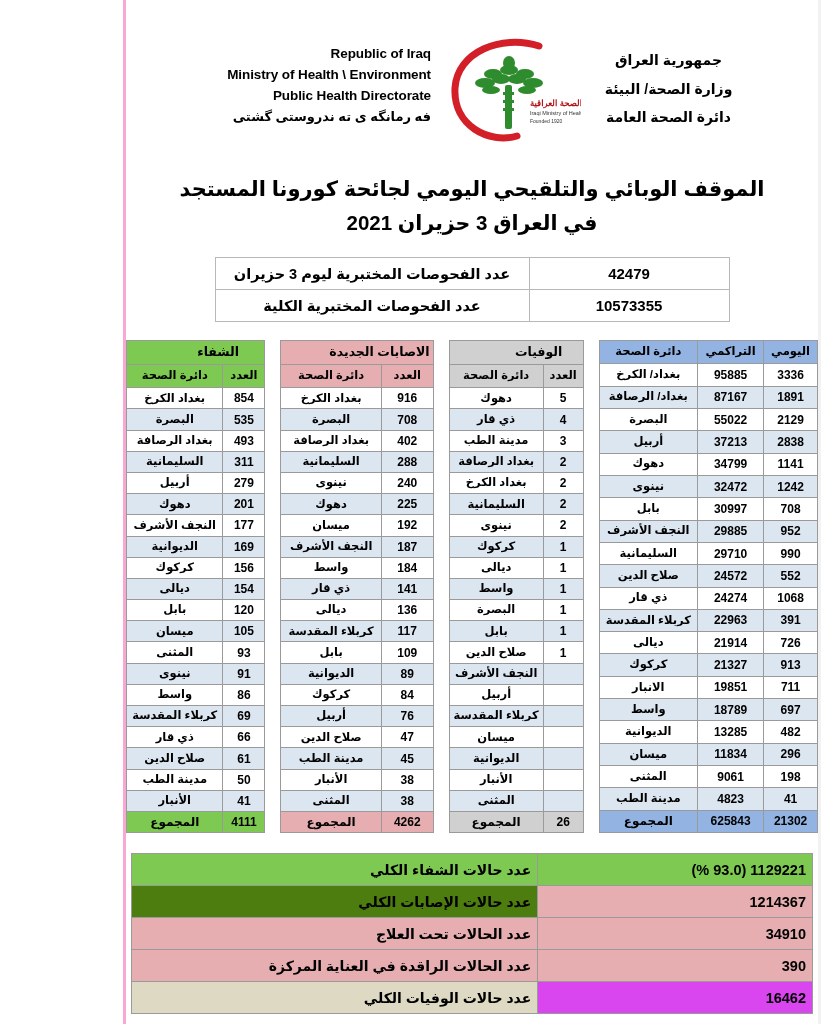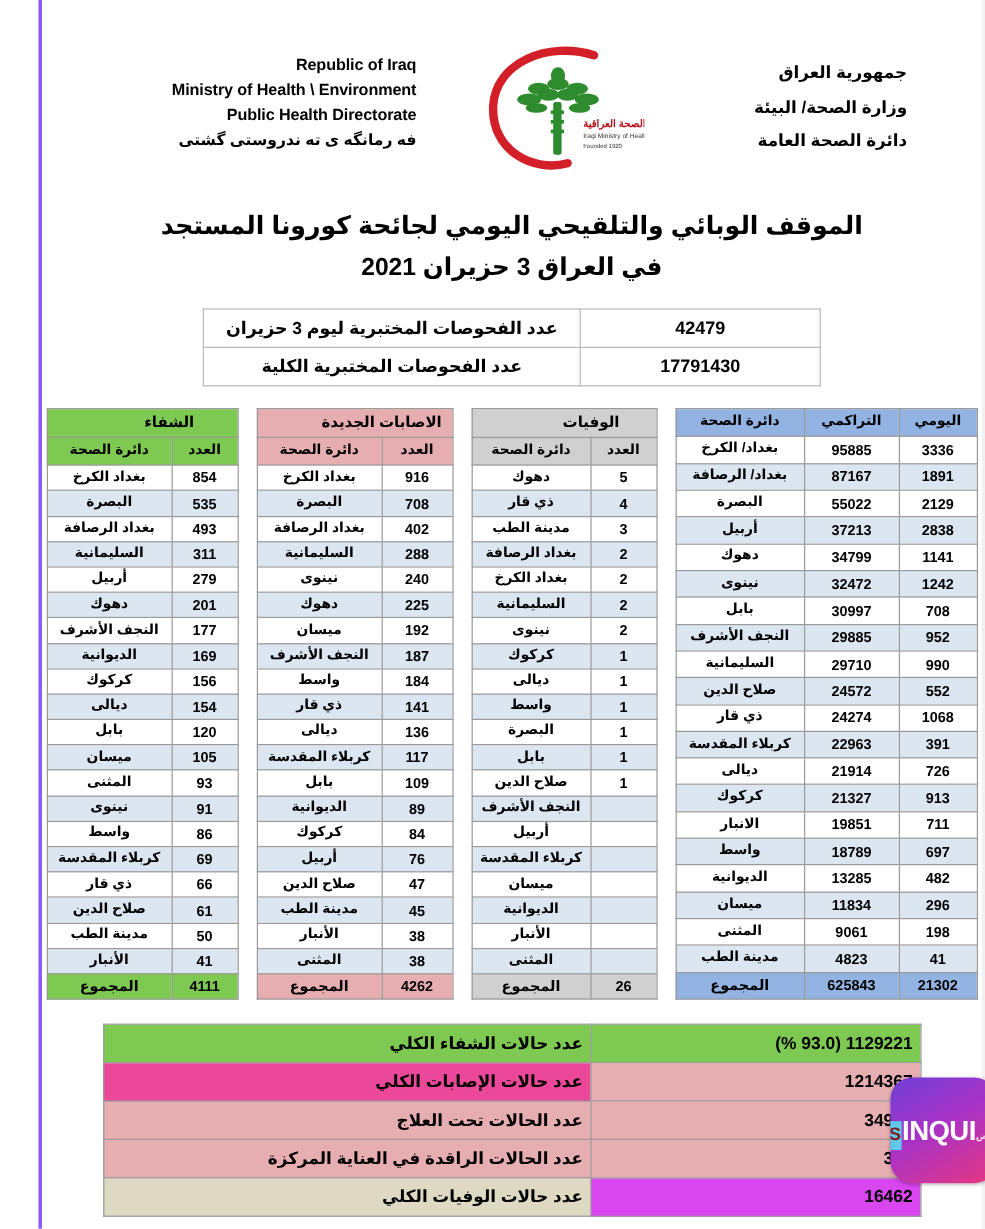--- a/index.html
+++ b/index.html
@@ -6,23 +6,23 @@
   body{
     width:821px;height:1024px;
     background:#ffffff;
     font-family:"Liberation Sans","DejaVu Sans",sans-serif;
     color:#000;
     overflow:hidden;
     position:relative;
   }
   .page{
     position:relative;
-    width:789px;height:1024px;
+    width:698px;height:1024px;
     box-sizing:border-box;
-    border-left:3px solid #8b5cf6;
+    border-left:3px solid #f9a8d4;
     border-right:3px solid #f2f2f2;
   }
 
   
   .letterhead{
     display:flex;
     align-items:flex-start;
     justify-content:space-between;
     padding:30px 62px 0 62px;
     direction:ltr;
@@ -32,21 +32,21 @@
     font-size:13.5px;
     font-weight:bold;
     line-height:1.55;
     letter-spacing:-0.1px;
     width:250px;
     padding-top:14px;
   }
   .lh-en div:last-child{direction:rtl;text-align:right;font-size:13px;}
   .lh-ar{
     direction:rtl;
-    text-align:right;
+    text-align:center;
     font-size:14px;
     font-weight:bold;
     line-height:2.05;
     width:180px;
     padding-top:16px;
   }
   .logo{
     width:150px;height:120px;
     position:relative;
     flex:0 0 150px;
@@ -230,21 +230,21 @@
   </div>
 
   <div class="tests-wrap">
     <table class="tests">
       <tbody id="tests-body">
           <tr>
             <td class="val">42479</td>
             <td class="lbl">عدد الفحوصات المختبرية  ليوم 3 حزيران</td>
           </tr>
           <tr>
-            <td class="val">17791430</td>
+            <td class="val">10573355</td>
             <td class="lbl">عدد الفحوصات المختبرية الكلية</td>
           </tr>
         </tbody>
     </table>
   </div>
 
   <div class="tables-row">
 
     <table class="t t-vax">
       <thead>
@@ -661,21 +661,21 @@
 
   <div class="summary-wrap">
     <table class="summary">
       <tbody id="summary-body">
           <tr>
             <td class="s-val" style="background: rgb(126, 201, 81);">1129221  (93.0 %)</td>
             <td class="s-lbl" style="background: rgb(126, 201, 81);">عدد حالات الشفاء الكلي</td>
           </tr>
           <tr>
             <td class="s-val" style="background: rgb(230, 174, 176);">1214367</td>
-            <td class="s-lbl" style="background: #ec4899;">عدد حالات الإصابات الكلي</td>
+            <td class="s-lbl" style="background: #4d7c0f;">عدد حالات الإصابات الكلي</td>
           </tr>
           <tr>
             <td class="s-val" style="background: rgb(230, 174, 176);">34910</td>
             <td class="s-lbl" style="background: rgb(230, 174, 176);">عدد الحالات تحت العلاج</td>
           </tr>
           <tr>
             <td class="s-val" style="background: rgb(230, 174, 176);">390</td>
             <td class="s-lbl" style="background: rgb(230, 174, 176);">عدد الحالات الراقدة في العناية المركزة</td>
           </tr>
           <tr>

